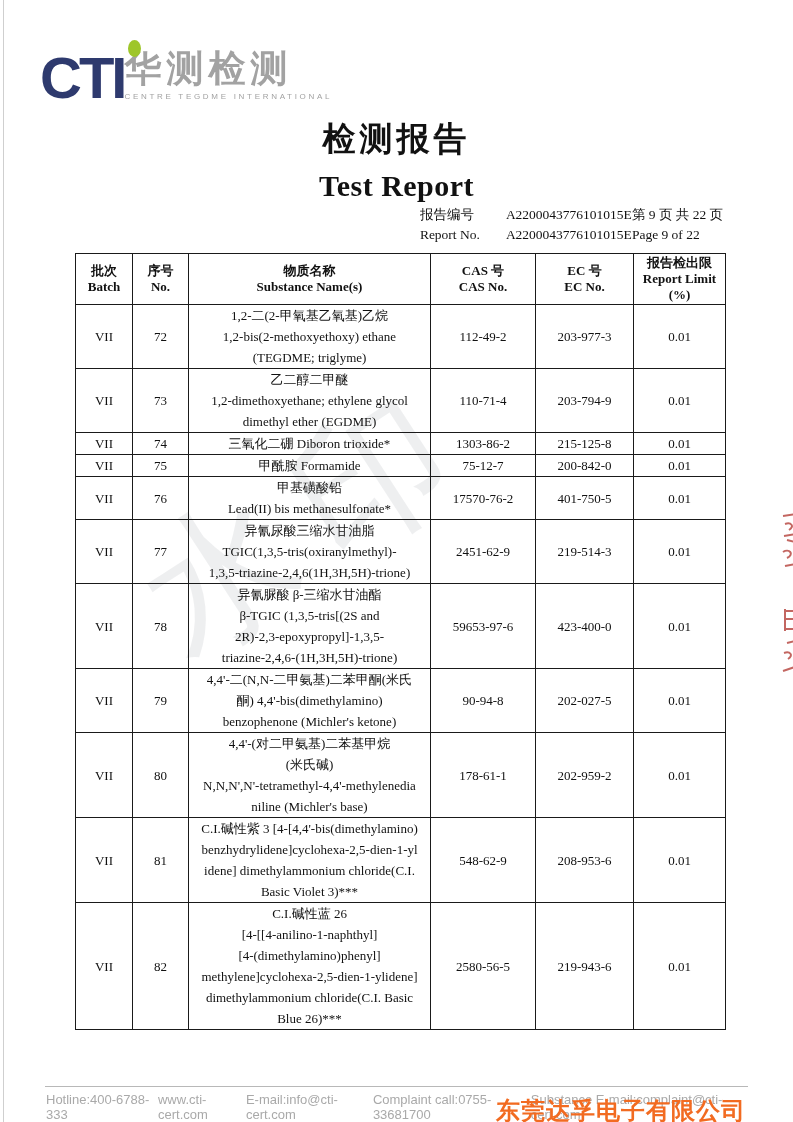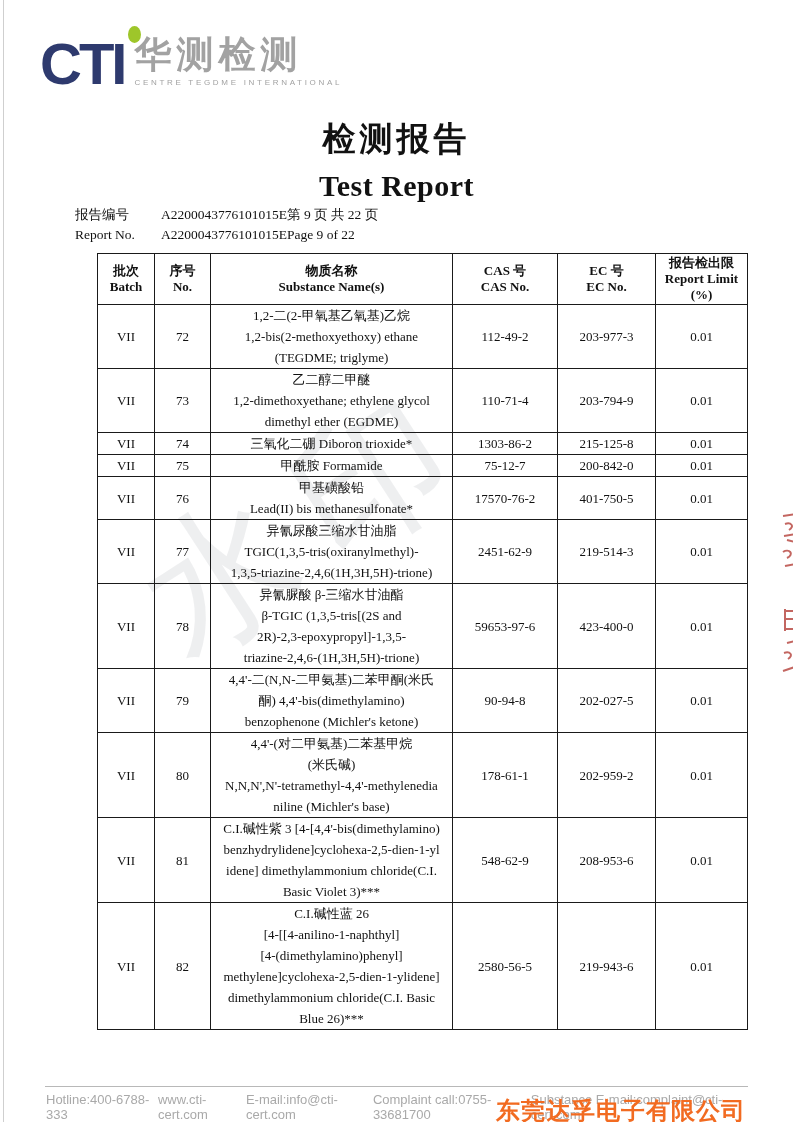--- a/index.html
+++ b/index.html
@@ -1,45 +1,45 @@
 <!DOCTYPE html>
 <html><head>
 <meta charset="utf-8">
 <style>
   html,body{margin:0;padding:0;background:#f4f4f4;}
   .page{position:relative;width:793px;height:1122px;background:#ffffff;overflow:hidden;
         font-family:"Liberation Serif", serif;color:#111;}
   .scan-edge{position:absolute;left:3px;top:0;bottom:0;width:1px;background:#cfcfcf;}
 
   
-  .logo{position:absolute;top:36px;left:40px;display:flex;align-items:flex-end;gap:10px;justify-content:space-between;}
+  .logo{position:absolute;top:50px;left:40px;display:flex;align-items:flex-end;justify-content:space-between;}
   .logo-acronym{position:relative;font-family:"Liberation Sans",sans-serif;font-weight:bold;
                 font-size:58px;line-height:0.82;color:#2e3a6e;letter-spacing:-3px;}
   .logo-dot{position:absolute;top:-14px;left:88px;width:13px;height:17px;border-radius:50%;}
   .logo-right{display:flex;flex-direction:column;padding-bottom:1px;}
   .logo-cn{font-size:37px;line-height:1;color:#a2a2a2;letter-spacing:5px;font-weight:600;
            font-family:"Liberation Sans",sans-serif;}
   .logo-sub{font-size:8px;letter-spacing:2.7px;color:#a2a2a2;margin-top:5px;
             font-family:"Liberation Sans",sans-serif;}
 
   
   .title-block{position:absolute;top:110px;left:0;width:100%;text-align:center;z-index:2;}
   .title-zh{margin:7px;font-size:33px;font-weight:bold;letter-spacing:4px;}
   .title-en{margin:1px 0 0;font-size:30px;font-weight:bold;letter-spacing:0.5px;}
 
   
   .meta{position:absolute;top:205px;left:75px;right:70px;display:flex;
-        justify-content:flex-start;font-size:13.5px;line-height:20px;z-index:2;}
+        justify-content:flex-end;font-size:13.5px;line-height:20px;z-index:2;}
   .meta-row{display:flex;}
   .meta-label{display:inline-block;width:86px;}
   .meta-right{text-align:left;}
 
   
   table.report{position:absolute;top:253px;left:75px;width:650px;border-collapse:collapse;
-               table-layout:fixed;z-index:1;background:transparent;margin-left:22px;}
+               table-layout:fixed;z-index:1;background:transparent;}
   table.report th, table.report td{border:1px solid #1a1a1a;text-align:center;
                vertical-align:middle;overflow:hidden;}
   table.report th{font-size:13px;font-weight:bold;line-height:16px;padding:1px 0;
                white-space:pre-line;}
   table.report td{font-size:13px;line-height:21px;padding:0 1px;}
   td.col-name{white-space:pre-line;font-size:12.4px;}
   .w-batch{width:57px;} .w-no{width:56px;} .w-name{width:242px;}
   .w-cas{width:105px;} .w-ec{width:98px;} .w-limit{width:92px;}
 
   

